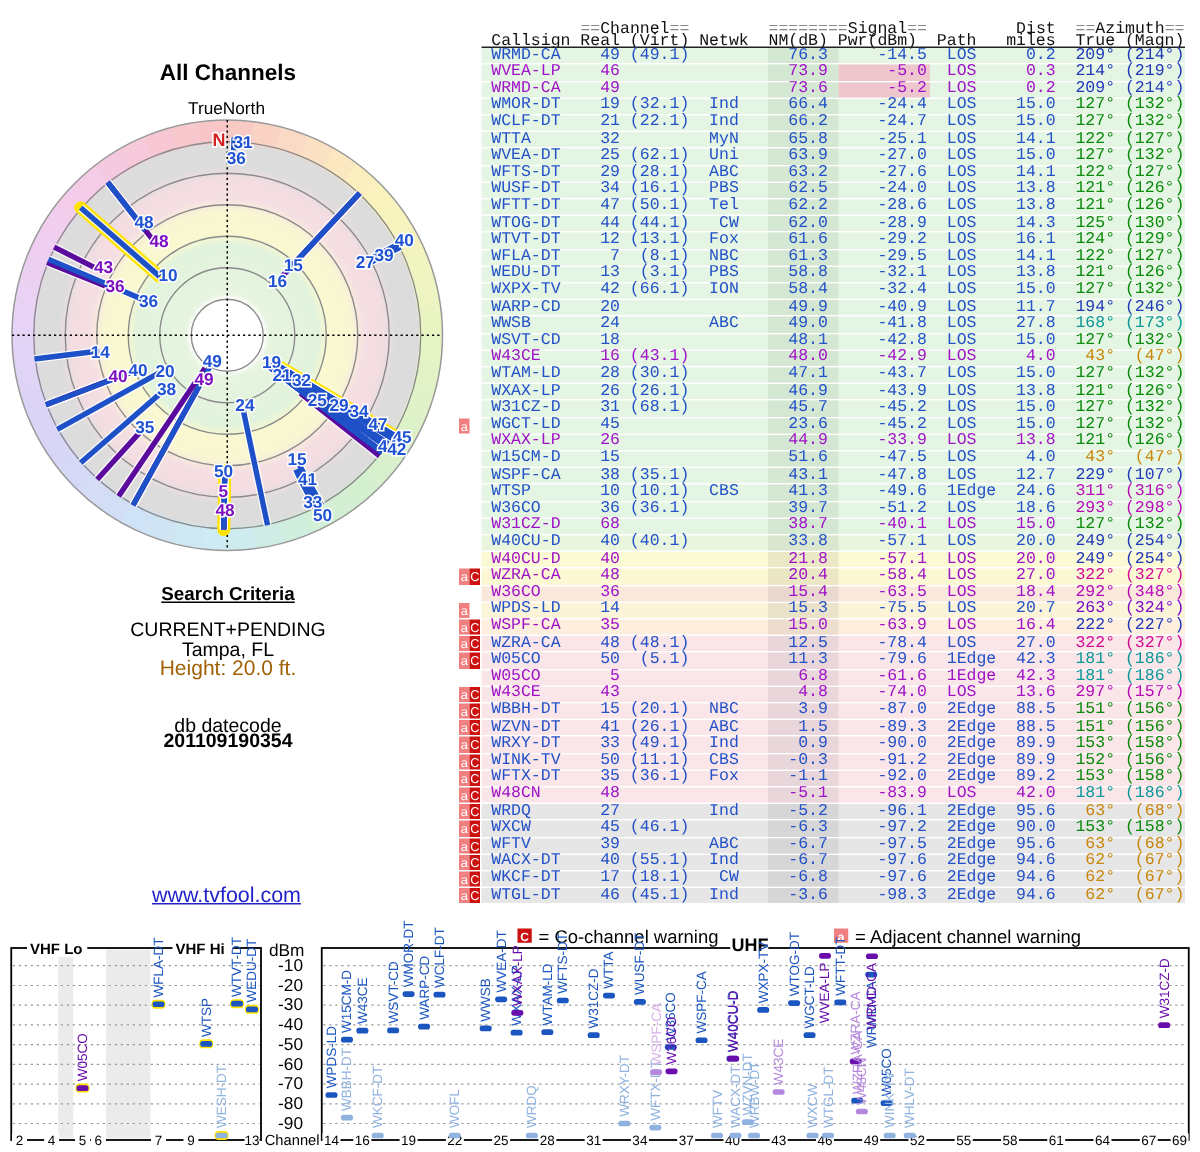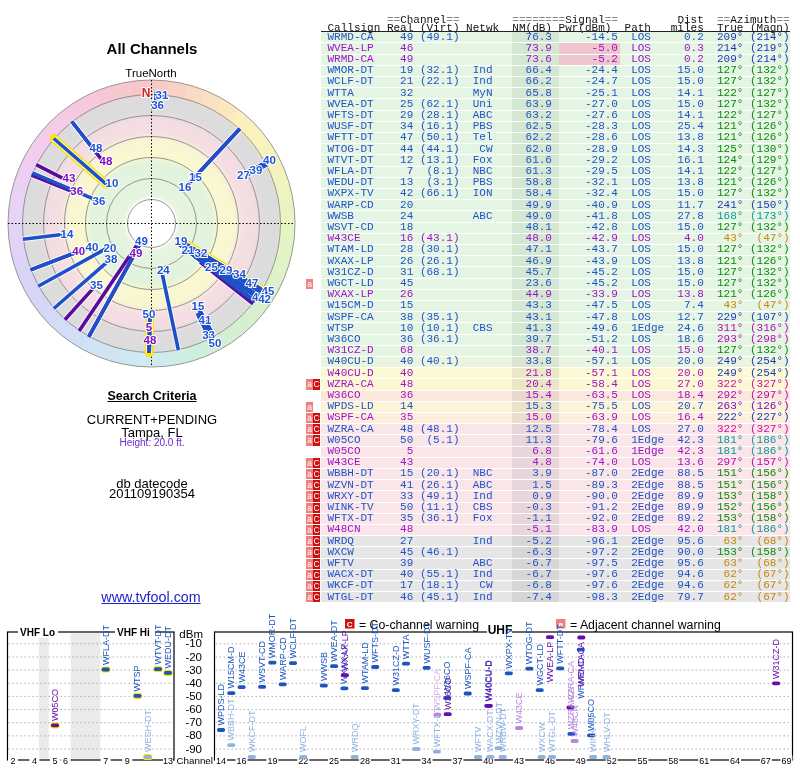--- a/index.html
+++ b/index.html
@@ -151,72 +151,72 @@
 <div class="abs" style="left:321px;top:30.6px;width:469px;height:1px;background:#222"></div>
 <div class="abs" style="left:327.5px;top:31.500000000000004px">
     <pre><span style="color:#2351c8">WRMD-CA    49 (49.1)          76.3     -14.5  LOS     0.2</span><span style="color:#2038b8">  209° (214°)</span>
 <span style="color:#a012c8">WVEA-LP    46                 73.9      -5.0  LOS     0.3</span><span style="color:#2038b8">  214° (219°)</span>
 <span style="color:#a012c8">WRMD-CA    49                 73.6      -5.2  LOS     0.2</span><span style="color:#2038b8">  209° (214°)</span>
 <span style="color:#2351c8">WMOR-DT    19 (32.1)  Ind     66.4     -24.4  LOS    15.0</span><span style="color:#0a8a0a">  127° (132°)</span>
 <span style="color:#2351c8">WCLF-DT    21 (22.1)  Ind     66.2     -24.7  LOS    15.0</span><span style="color:#0a8a0a">  127° (132°)</span>
 <span style="color:#2351c8">WTTA       32         MyN     65.8     -25.1  LOS    14.1</span><span style="color:#0a8a0a">  122° (127°)</span>
 <span style="color:#2351c8">WVEA-DT    25 (62.1)  Uni     63.9     -27.0  LOS    15.0</span><span style="color:#0a8a0a">  127° (132°)</span>
 <span style="color:#2351c8">WFTS-DT    29 (28.1)  ABC     63.2     -27.6  LOS    14.1</span><span style="color:#0a8a0a">  122° (127°)</span>
-<span style="color:#2351c8">WUSF-DT    34 (16.1)  PBS     62.5     -28.3  LOS    25.4</span><span style="color:#0a8a0a">  121° (126°)</span>
+<span style="color:#2351c8">WUSF-DT    34 (16.1)  PBS     62.5     -24.0  LOS    13.8</span><span style="color:#0a8a0a">  121° (126°)</span>
 <span style="color:#2351c8">WFTT-DT    47 (50.1)  Tel     62.2     -28.6  LOS    13.8</span><span style="color:#0a8a0a">  121° (126°)</span>
 <span style="color:#2351c8">WTOG-DT    44 (44.1)   CW     62.0     -28.9  LOS    14.3</span><span style="color:#0a8a0a">  125° (130°)</span>
 <span style="color:#2351c8">WTVT-DT    12 (13.1)  Fox     61.6     -29.2  LOS    16.1</span><span style="color:#0a8a0a">  124° (129°)</span>
 <span style="color:#2351c8">WFLA-DT     7  (8.1)  NBC     61.3     -29.5  LOS    14.1</span><span style="color:#0a8a0a">  122° (127°)</span>
 <span style="color:#2351c8">WEDU-DT    13  (3.1)  PBS     58.8     -32.1  LOS    13.8</span><span style="color:#0a8a0a">  121° (126°)</span>
 <span style="color:#2351c8">WXPX-TV    42 (66.1)  ION     58.4     -32.4  LOS    15.0</span><span style="color:#0a8a0a">  127° (132°)</span>
-<span style="color:#2351c8">WARP-CD    20                 49.9     -40.9  LOS    11.7</span><span style="color:#2038b8">  241° (150°)</span>
+<span style="color:#2351c8">WARP-CD    20                 49.9     -40.9  LOS    11.7</span><span style="color:#2038b8">  194° (246°)</span>
 <span style="color:#2351c8">WWSB       24         ABC     49.0     -41.8  LOS    27.8</span><span style="color:#0a9898">  168° (173°)</span>
 <span style="color:#2351c8">WSVT-CD    18                 48.1     -42.8  LOS    15.0</span><span style="color:#0a8a0a">  127° (132°)</span>
 <span style="color:#a012c8">W43CE      16 (43.1)          48.0     -42.9  LOS     4.0</span><span style="color:#c8860a">   43°  (47°)</span>
 <span style="color:#2351c8">WTAM-LD    28 (30.1)          47.1     -43.7  LOS    15.0</span><span style="color:#0a8a0a">  127° (132°)</span>
 <span style="color:#2351c8">WXAX-LP    26 (26.1)          46.9     -43.9  LOS    13.8</span><span style="color:#0a8a0a">  121° (126°)</span>
 <span style="color:#2351c8">W31CZ-D    31 (68.1)          45.7     -45.2  LOS    15.0</span><span style="color:#0a8a0a">  127° (132°)</span>
 <span style="color:#2351c8">WGCT-LD    45                 23.6     -45.2  LOS    15.0</span><span style="color:#0a8a0a">  127° (132°)</span>
 <span style="color:#a012c8">WXAX-LP    26                 44.9     -33.9  LOS    13.8</span><span style="color:#0a8a0a">  121° (126°)</span>
-<span style="color:#2351c8">W15CM-D    15                 43.3     -47.5  LOS     7.4</span><span style="color:#c8860a">   43°  (47°)</span>
+<span style="color:#2351c8">W15CM-D    15                 51.6     -47.5  LOS     4.0</span><span style="color:#c8860a">   43°  (47°)</span>
 <span style="color:#2351c8">WSPF-CA    38 (35.1)          43.1     -47.8  LOS    12.7</span><span style="color:#2038b8">  229° (107°)</span>
 <span style="color:#2351c8">WTSP       10 (10.1)  CBS     41.3     -49.6  1Edge  24.6</span><span style="color:#b80ab8">  311° (316°)</span>
 <span style="color:#2351c8">W36CO      36 (36.1)          39.7     -51.2  LOS    18.6</span><span style="color:#b80ab8">  293° (298°)</span>
 <span style="color:#a012c8">W31CZ-D    68                 38.7     -40.1  LOS    15.0</span><span style="color:#0a8a0a">  127° (132°)</span>
 <span style="color:#2351c8">W40CU-D    40 (40.1)          33.8     -57.1  LOS    20.0</span><span style="color:#2038b8">  249° (254°)</span>
 <span style="color:#a012c8">W40CU-D    40                 21.8     -57.1  LOS    20.0</span><span style="color:#2038b8">  249° (254°)</span>
 <span style="color:#a012c8">WZRA-CA    48                 20.4     -58.4  LOS    27.0</span><span style="color:#d40a96">  322° (327°)</span>
-<span style="color:#a012c8">W36CO      36                 15.4     -63.5  LOS    18.4</span><span style="color:#b80ab8">  292° (297°)</span>
-<span style="color:#2351c8">WPDS-LD    14                 15.3     -75.5  LOS    20.7</span><span style="color:#7a0ac8">  263° (126°)</span>
+<span style="color:#a012c8">W36CO      36                 15.4     -63.5  LOS    18.4</span><span style="color:#b80ab8">  292° (348°)</span>
+<span style="color:#2351c8">WPDS-LD    14                 15.3     -75.5  LOS    20.7</span><span style="color:#7a0ac8">  263° (324°)</span>
 <span style="color:#a012c8">WSPF-CA    35                 15.0     -63.9  LOS    16.4</span><span style="color:#2038b8">  222° (227°)</span>
 <span style="color:#2351c8">WZRA-CA    48 (48.1)          12.5     -78.4  LOS    27.0</span><span style="color:#d40a96">  322° (327°)</span>
 <span style="color:#2351c8">W05CO      50  (5.1)          11.3     -79.6  1Edge  42.3</span><span style="color:#0a9898">  181° (186°)</span>
 <span style="color:#a012c8">W05CO       5                  6.8     -61.6  1Edge  42.3</span><span style="color:#0a9898">  181° (186°)</span>
 <span style="color:#a012c8">W43CE      43                  4.8     -74.0  LOS    13.6</span><span style="color:#b80ab8">  297° (157°)</span>
 <span style="color:#2351c8">WBBH-DT    15 (20.1)  NBC      3.9     -87.0  2Edge  88.5</span><span style="color:#0a8a0a">  151° (156°)</span>
 <span style="color:#2351c8">WZVN-DT    41 (26.1)  ABC      1.5     -89.3  2Edge  88.5</span><span style="color:#0a8a0a">  151° (156°)</span>
 <span style="color:#2351c8">WRXY-DT    33 (49.1)  Ind      0.9     -90.0  2Edge  89.9</span><span style="color:#0a8a0a">  153° (158°)</span>
 <span style="color:#2351c8">WINK-TV    50 (11.1)  CBS     -0.3     -91.2  2Edge  89.9</span><span style="color:#0a8a0a">  152° (156°)</span>
 <span style="color:#2351c8">WFTX-DT    35 (36.1)  Fox     -1.1     -92.0  2Edge  89.2</span><span style="color:#0a8a0a">  153° (158°)</span>
 <span style="color:#a012c8">W48CN      48                 -5.1     -83.9  LOS    42.0</span><span style="color:#0a9898">  181° (186°)</span>
 <span style="color:#2351c8">WRDQ       27         Ind     -5.2     -96.1  2Edge  95.6</span><span style="color:#c8860a">   63°  (68°)</span>
 <span style="color:#2351c8">WXCW       45 (46.1)          -6.3     -97.2  2Edge  90.0</span><span style="color:#0a8a0a">  153° (158°)</span>
 <span style="color:#2351c8">WFTV       39         ABC     -6.7     -97.5  2Edge  95.6</span><span style="color:#c8860a">   63°  (68°)</span>
 <span style="color:#2351c8">WACX-DT    40 (55.1)  Ind     -6.7     -97.6  2Edge  94.6</span><span style="color:#c8860a">   62°  (67°)</span>
 <span style="color:#2351c8">WKCF-DT    17 (18.1)   CW     -6.8     -97.6  2Edge  94.6</span><span style="color:#c8860a">   62°  (67°)</span>
-<span style="color:#2351c8">WTGL-DT    46 (45.1)  Ind     -7.4     -98.3  2Edge  79.7</span><span style="color:#c8860a">   62°  (67°)</span></pre>
+<span style="color:#2351c8">WTGL-DT    46 (45.1)  Ind     -3.6     -98.3  2Edge  94.6</span><span style="color:#c8860a">   62°  (67°)</span></pre>
   </div>
 <div class="abs" style="left:2px;top:40px;width:300px;text-align:center;font-size:15px;font-weight:bold;color:#000;text-decoration:none;">All Channels</div>
 <div class="abs" style="left:1px;top:67px;width:300px;text-align:center;font-size:11.5px;font-weight:normal;color:#000;text-decoration:none;">TrueNorth</div>
 <div class="abs" style="left:2px;top:389.3px;width:300px;text-align:center;font-size:12.5px;font-weight:bold;color:#000;text-decoration:underline;">Search Criteria</div>
 <div class="abs" style="left:2px;top:412px;width:300px;text-align:center;font-size:13px;font-weight:normal;color:#000;text-decoration:none;">CURRENT+PENDING</div>
 <div class="abs" style="left:2px;top:424.6px;width:300px;text-align:center;font-size:13px;font-weight:normal;color:#000;text-decoration:none;">Tampa, FL</div>
-<div class="abs" style="left:2px;top:437px;width:300px;text-align:center;font-size:10px;font-weight:normal;color:#6d28d9;text-decoration:none;">Height: 20.0 ft.</div>
+<div class="abs" style="left:2px;top:437px;width:300px;text-align:center;font-size:14px;font-weight:normal;color:#a16207;text-decoration:none;">Height: 20.0 ft.</div>
 <div class="abs" style="left:2px;top:475.5px;width:300px;text-align:center;font-size:13px;font-weight:normal;color:#000;text-decoration:none;">db datecode</div>
-<div class="abs" style="left:2px;top:486.3px;width:300px;text-align:center;font-size:13px;font-weight:normal;color:#000;text-decoration:none;">201109190354</div>
+<div class="abs" style="left:2px;top:486.3px;width:300px;text-align:center;font-size:13px;font-weight:bold;color:#000;text-decoration:none;">201109190354</div>
 <div class="abs" style="left:1px;top:589px;width:300px;text-align:center;font-size:14.3px;font-weight:normal;color:#2222cc;text-decoration:underline;">www.tvfool.com</div>
 <svg class="abs" style="left:0;top:0" width="800" height="768">
     <defs>
       <radialGradient id="rg" cx="0.5" cy="0.5" r="0.5">
         <stop offset="0" stop-color="#ffffff"></stop>
         <stop offset="0.167" stop-color="#ffffff"></stop>
         <stop offset="0.195" stop-color="#e7f4e0"></stop>
         <stop offset="0.42" stop-color="#e1f3dd"></stop>
         <stop offset="0.47" stop-color="#f9f8d0"></stop>
         <stop offset="0.575" stop-color="#f9f7d2"></stop>

